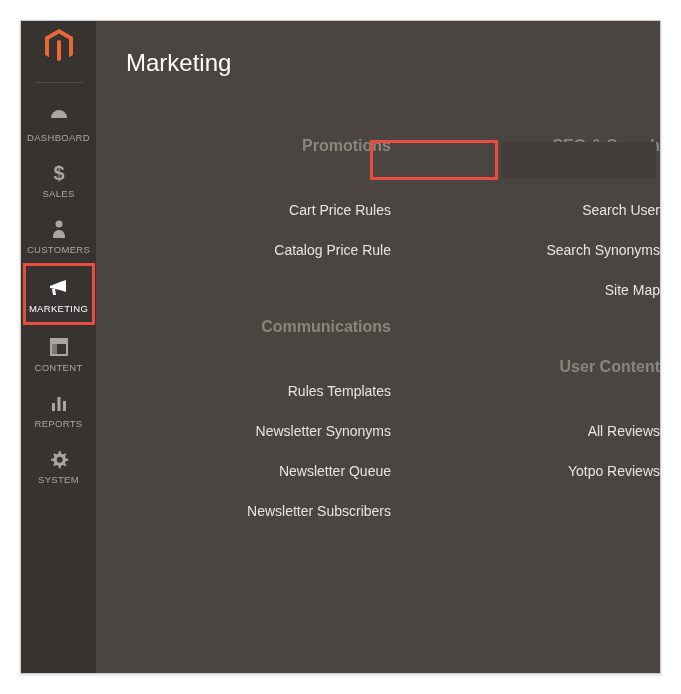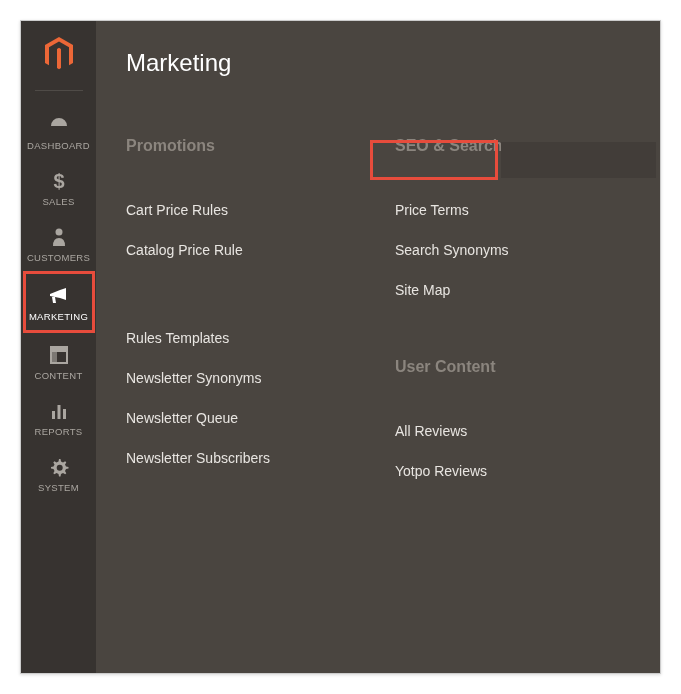--- a/index.html
+++ b/index.html
@@ -16,21 +16,21 @@
       box-shadow: 0 1px 3px rgba(0,0,0,0.15);
       display: flex;
       overflow: hidden;
     }
     .sidebar {
       width: 80px;
       background: #373330;
       display: flex;
       flex-direction: column;
       align-items: center;
-      padding-top: 15px;
+      padding-top: 7px;
     }
     .logo {
       margin-bottom: 18px;
     }
     .logo svg { display: block; }
     .divider {
       width: 48px;
       height: 1px;
       background: #4f4b47;
       margin-bottom: 12px;
@@ -63,20 +63,21 @@
     }
     .panel-title {
       font-size: 24px;
       font-weight: 400;
       color: #fff;
       margin-bottom: 60px;
     }
     .columns {
       display: flex;
       gap: 4px;
+      text-align: right;
     }
     .col { width: 265px; }
     .section-title {
       color: #8b857e;
       font-size: 16px;
       font-weight: 600;
       margin-bottom: 35px;
     }
     .menu-link {
       display: block;
@@ -195,29 +196,30 @@
     <h1 class="panel-title">Marketing</h1>
 
     <div class="columns">
       <div class="col">
         <div class="section-title">Promotions</div>
         <div class="menu-link">Cart Price Rules</div>
         <div class="menu-link">Catalog Price Rule</div>
 
         <div class="section-gap"></div>
 
+        <div class="section-title">Communications</div>
         <div class="menu-link">Rules Templates</div>
         <div class="menu-link">Newsletter Synonyms</div>
         <div class="menu-link">Newsletter Queue</div>
         <div class="menu-link">Newsletter Subscribers</div>
       </div>
 
       <div class="col">
         <div class="section-title">SEO &amp; Search</div>
-        <div class="menu-link">Price Terms</div>
+        <div class="menu-link">Search User</div>
         <div class="menu-link">Search Synonyms</div>
         <div class="menu-link">Site Map</div>
 
         <div class="section-gap"></div>
 
         <div class="section-title">User Content</div>
         <div class="menu-link">All Reviews</div>
         <div class="menu-link">Yotpo Reviews</div>
       </div>
     </div>

